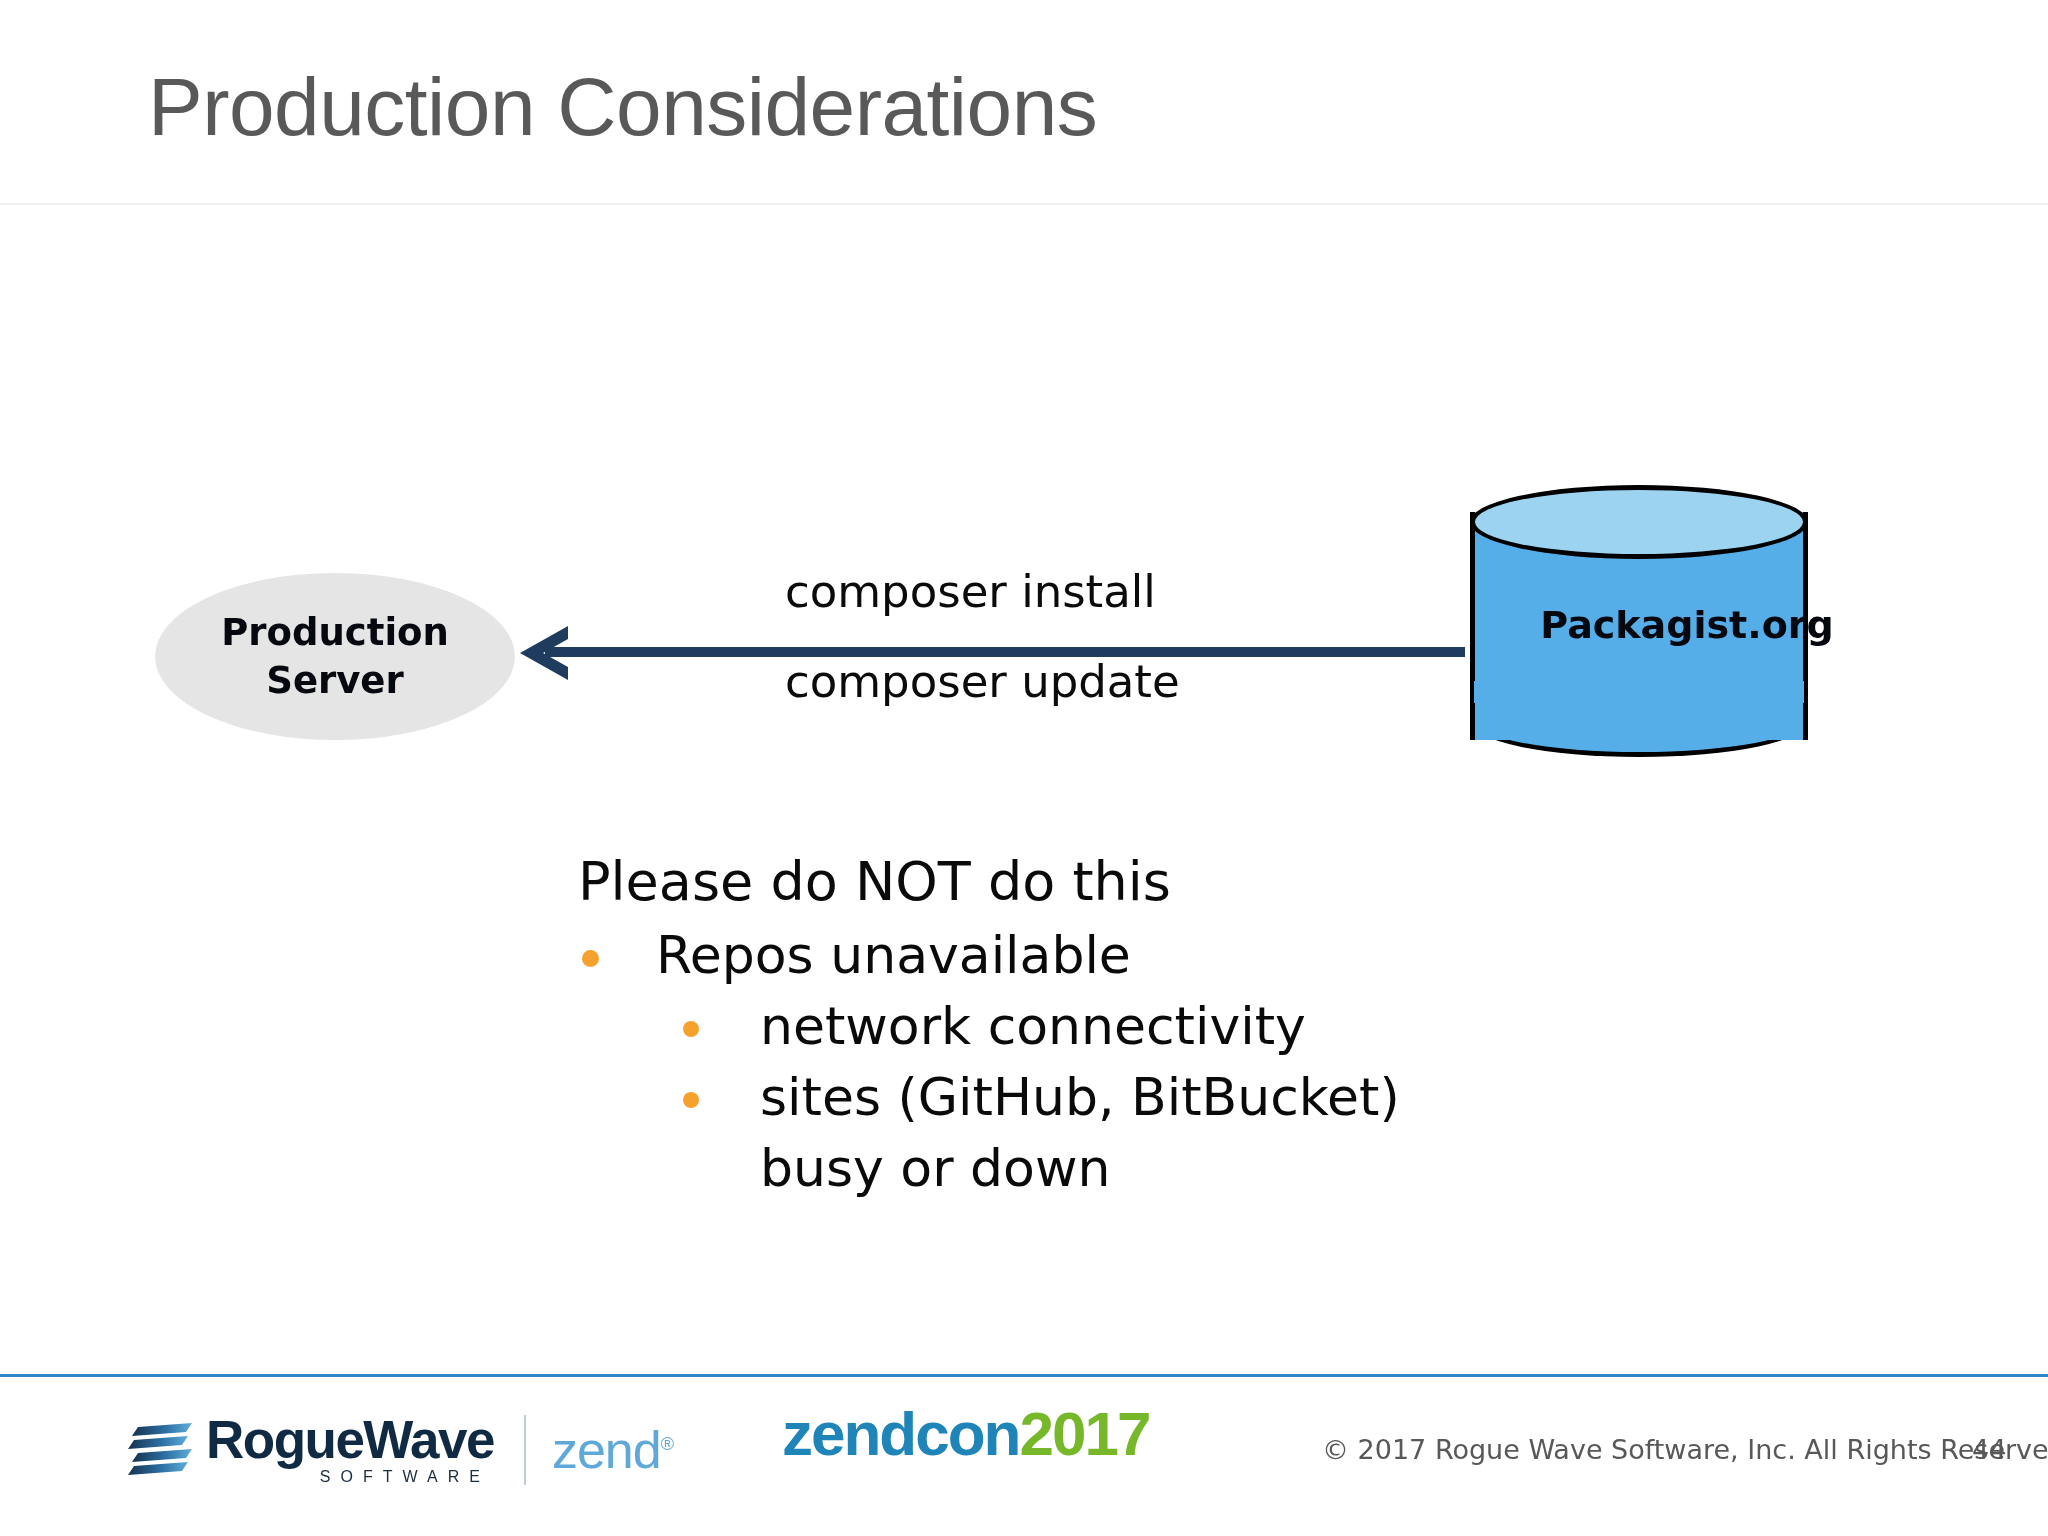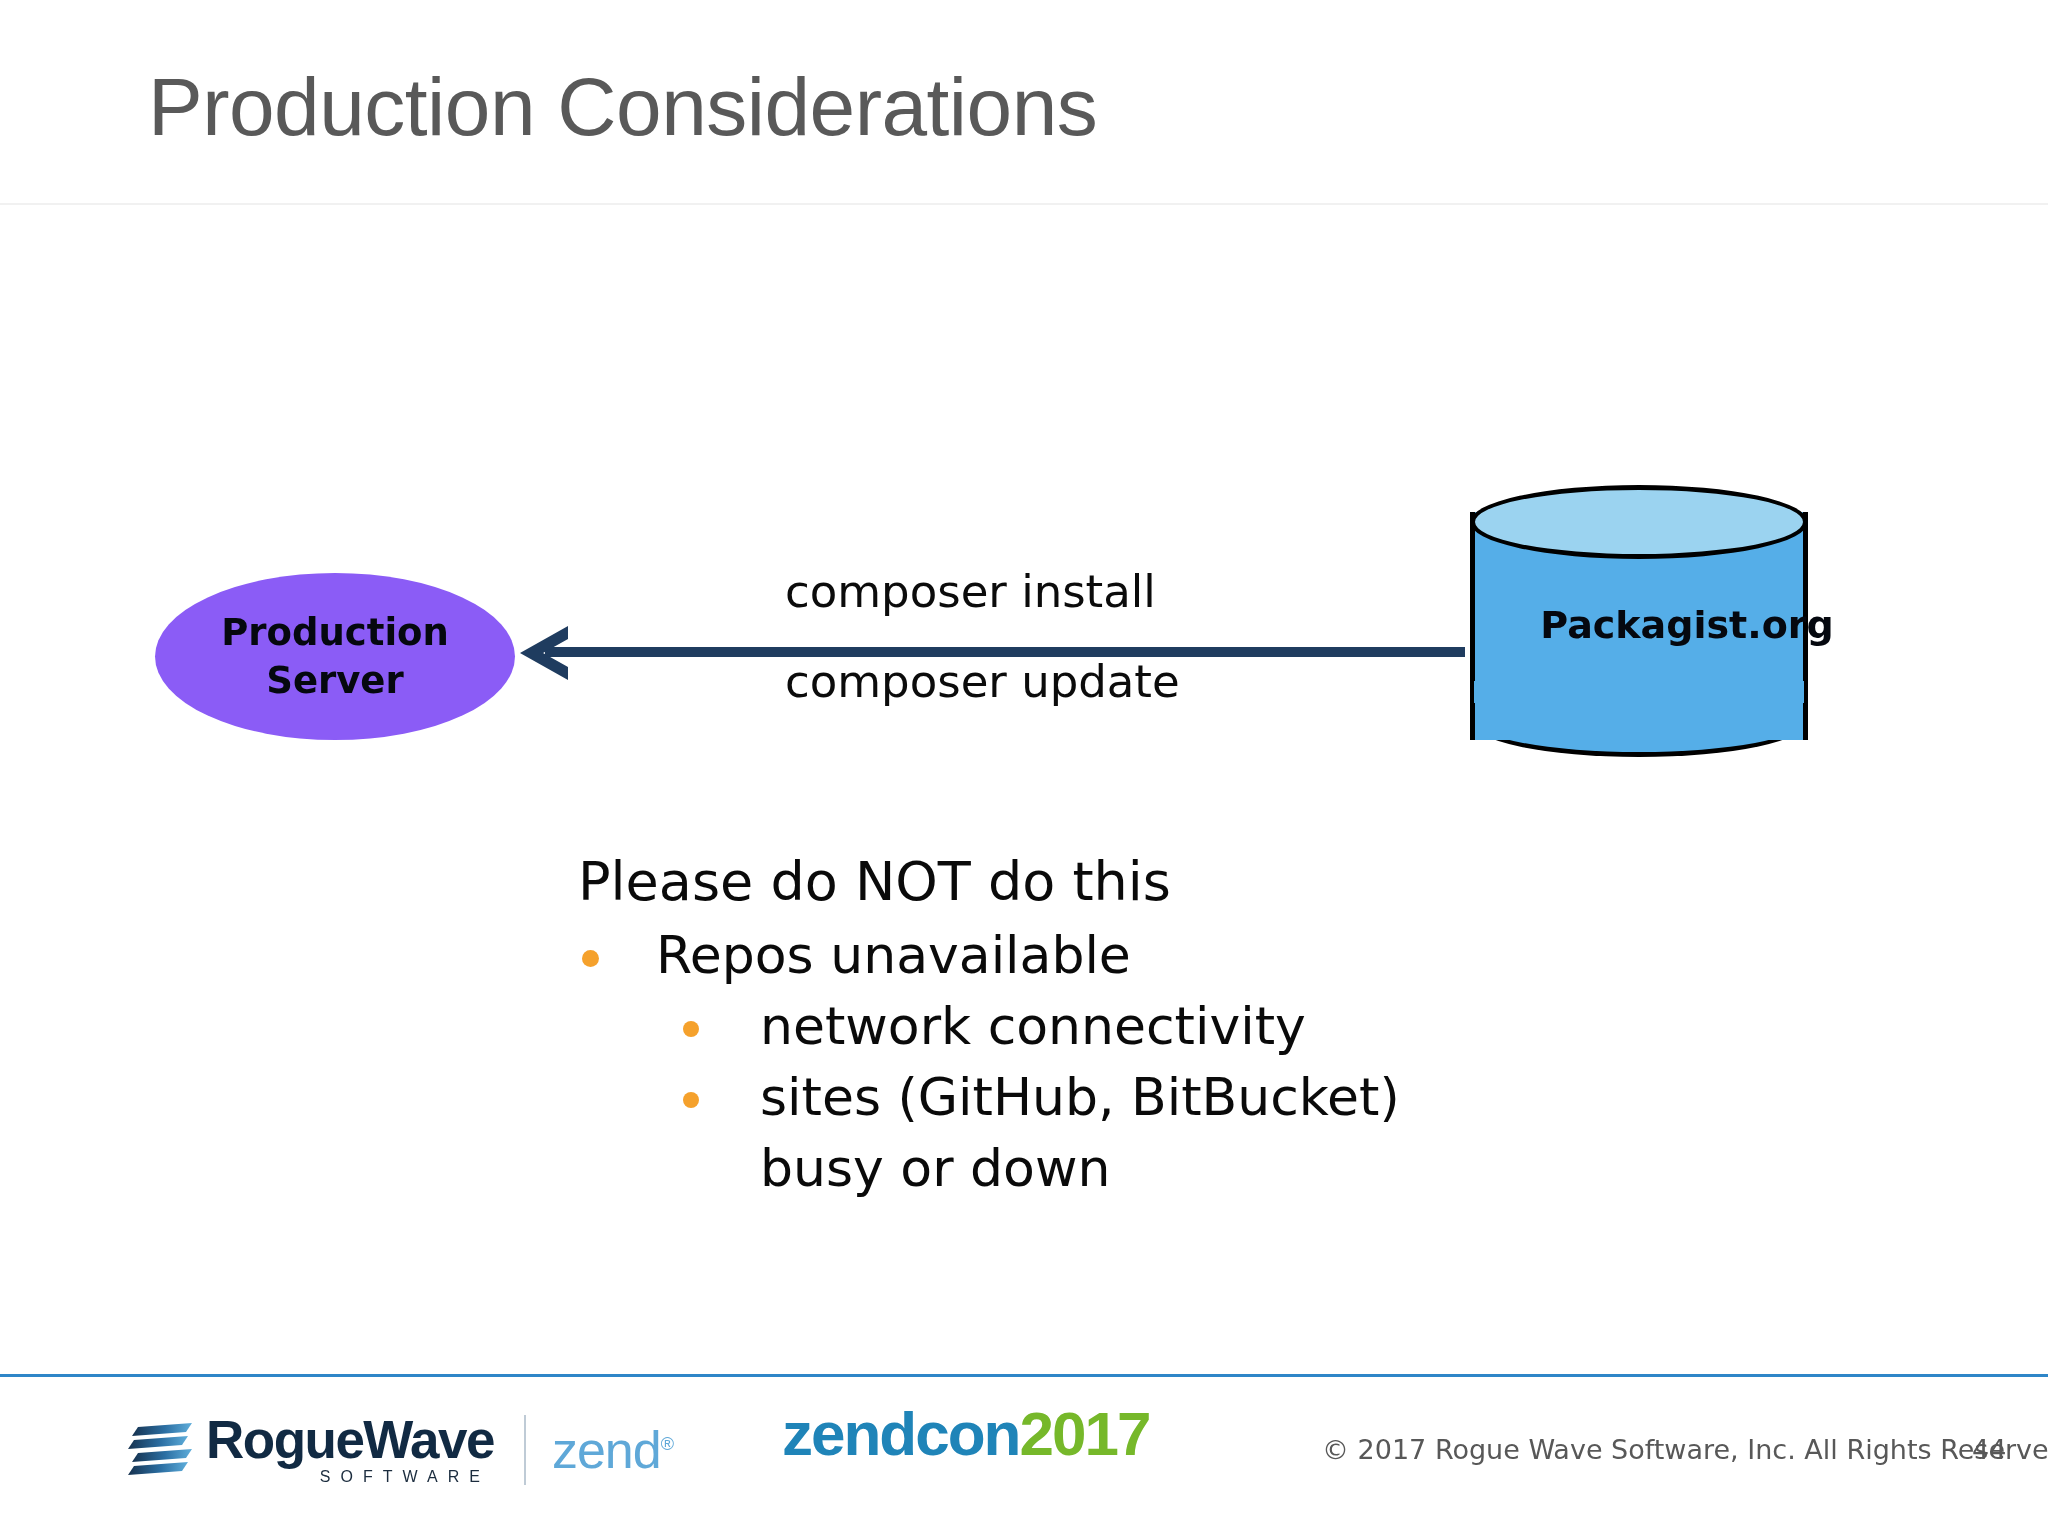--- a/index.html
+++ b/index.html
@@ -55,21 +55,21 @@
     height: 370px;
   }
 
   
   .server-ellipse {
     position: absolute;
     left: 155px;
     top: 133px;
     width: 360px;
     height: 167px;
-    background: #8b5cf6;
+    background: #e5e5e5;
     border-radius: 50%;
     display: flex;
     flex-direction: column;
     align-items: center;
     justify-content: center;
   }
   .server-ellipse .line {
     color: #05080f;
     font-size: 37px;
     font-weight: 700;

